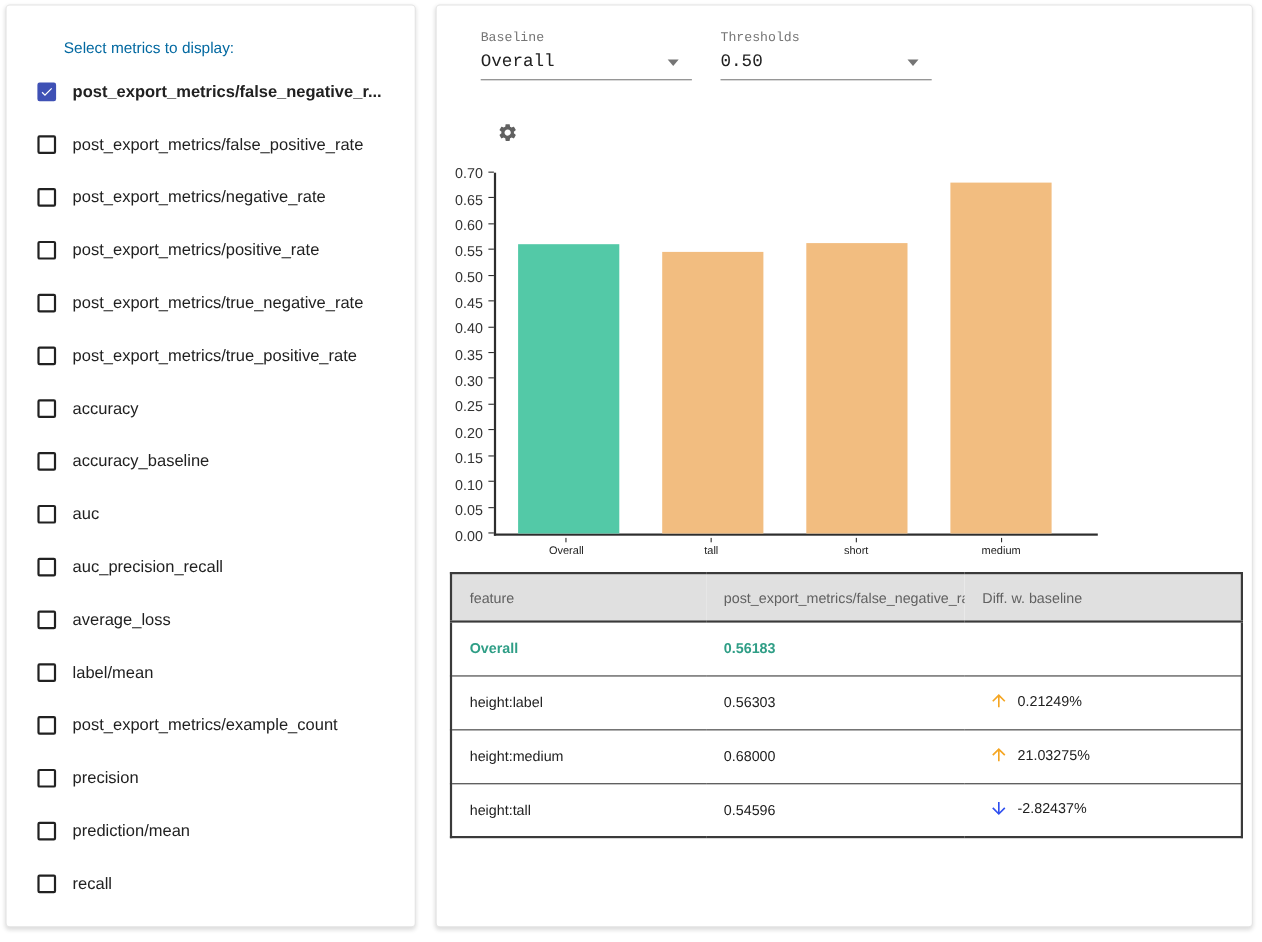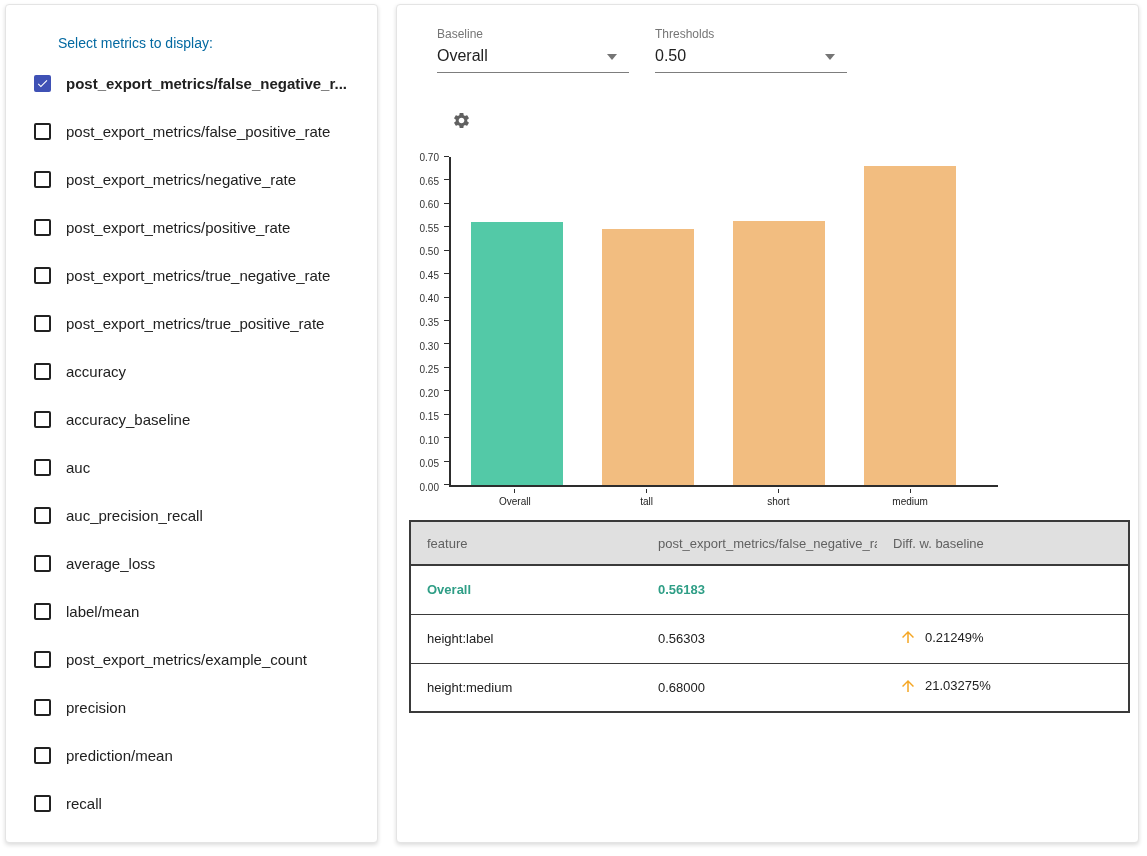--- a/index.html
+++ b/index.html
@@ -25,40 +25,40 @@
     display: flex; align-items: center; justify-content: center;
   }
   .metric-item.checked .checkbox { background: #3f51b5; border-color: #3f51b5; }
   .checkbox svg { display: none; width: 15px; height: 15px; }
   .metric-item.checked .checkbox svg { display: block; }
   .metric-label { font-size: 15px; color: #212121; white-space: nowrap; }
   .metric-item.checked .metric-label { font-weight: bold; }
 
   
   #chart-panel { left: 396px; top: 4px; width: 743px; height: 839px; }
-  .select-field { position: absolute; width: 192px; }
+  .select-field { position: absolute; width: 192px; font-family: Liberation Mono, monospace; }
   #baseline-select { left: 40px; top: 22px; }
   #thresholds-select { left: 258px; top: 22px; }
   .select-label { font-size: 12px; color: #757575; margin-bottom: 2px; }
   .select-value {
     font-size: 16px; color: #212121; padding: 4px 0 7px 0;
     border-bottom: 1px solid #7d7d7d; position: relative; cursor: pointer;
   }
   .select-arrow {
     position: absolute; right: 12px; top: 11px; width: 0; height: 0;
     border-left: 5px solid transparent; border-right: 5px solid transparent;
     border-top: 6px solid #757575;
   }
   .chart-title-row { position: absolute; left: 41px; top: 106px; display: flex; align-items: center; }
   .chart-title { font-size: 14px; font-weight: bold; color: #616161; letter-spacing: .2px; }
   .gear-btn { margin-left: 14px; cursor: pointer; width: 19px; height: 19px; }
 
   
   .yaxis { position: absolute; left: 4px; top: 152px; width: 42px; height: 330px; }
-  .ytick-label { position: absolute; right: 4px; font-size: 10px; color: #333; line-height: 9px; margin-left: 16px; }
+  .ytick-label { position: absolute; right: 4px; font-size: 13px; color: #333; line-height: 9px; margin-left: 16px; }
   .plot {
     position: absolute; left: 52px; top: 152px; width: 549px; height: 330px;
     border-left: 2px solid #2d2d2d; border-bottom: 2px solid #2d2d2d;
   }
   .ytick-mark { position: absolute; left: -7px; width: 5px; height: 1px; background: #2d2d2d; }
   .bars { display: flex; height: 100%; align-items: flex-end; padding-right: 22px; }
   .band { flex: 1; display: flex; justify-content: center; align-items: flex-end; height: 100%; }
   .bar { width: 92px; cursor: pointer; }
   .xlabels { position: absolute; left: 52px; top: 484px; width: 549px; display: flex; padding-right: 22px; }
   .xband { flex: 1; text-align: center; }
@@ -348,16 +348,29 @@
       <span class="diff-inner">
         <svg class="arr arr-up" viewBox="0 0 24 24">
           <path fill="#f5a623" d="M4 12l1.41 1.41L11 7.83V20h2V7.83l5.58 5.59L20 12l-8-8-8 8z"></path>
         </svg>
 
         <span class="diff-text">21.03275%</span>
       </span>
     </td>
   </tr>
 
+  <tr class="down">
+    <td class="cell-feature">height:tall</td>
+    <td class="cell-value">0.54596</td>
+    <td class="cell-diff">
+      <span class="diff-inner">
+
+        <svg class="arr arr-down" viewBox="0 0 24 24">
+          <path fill="#2f4ff0" d="M20 12l-1.41-1.41L13 16.17V4h-2v12.17l-5.58-5.59L4 12l8 8 8-8z"></path>
+        </svg>
+        <span class="diff-text">-2.82437%</span>
+      </span>
+    </td>
+  </tr>
 </tbody>
     </table>
   </div>
 </div>
 
 </body></html>

